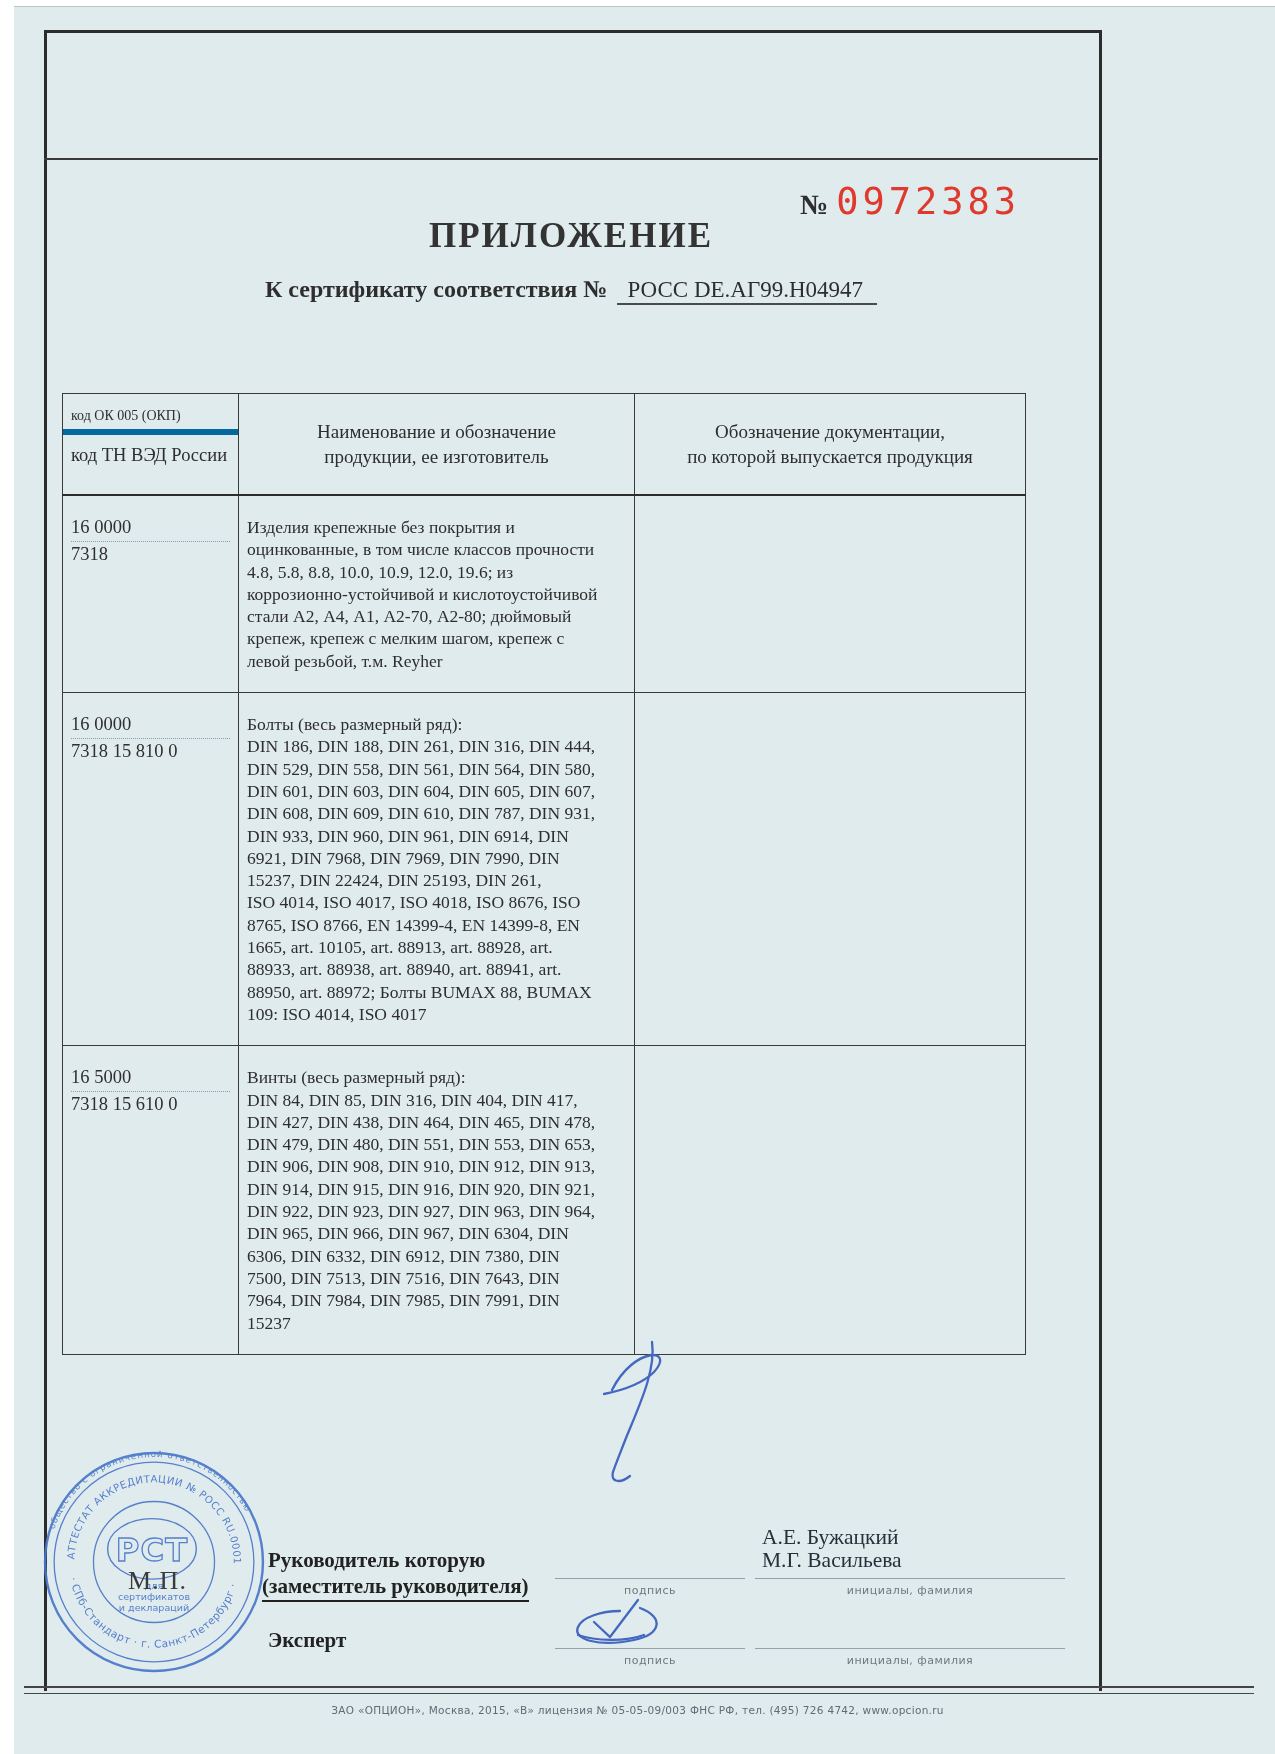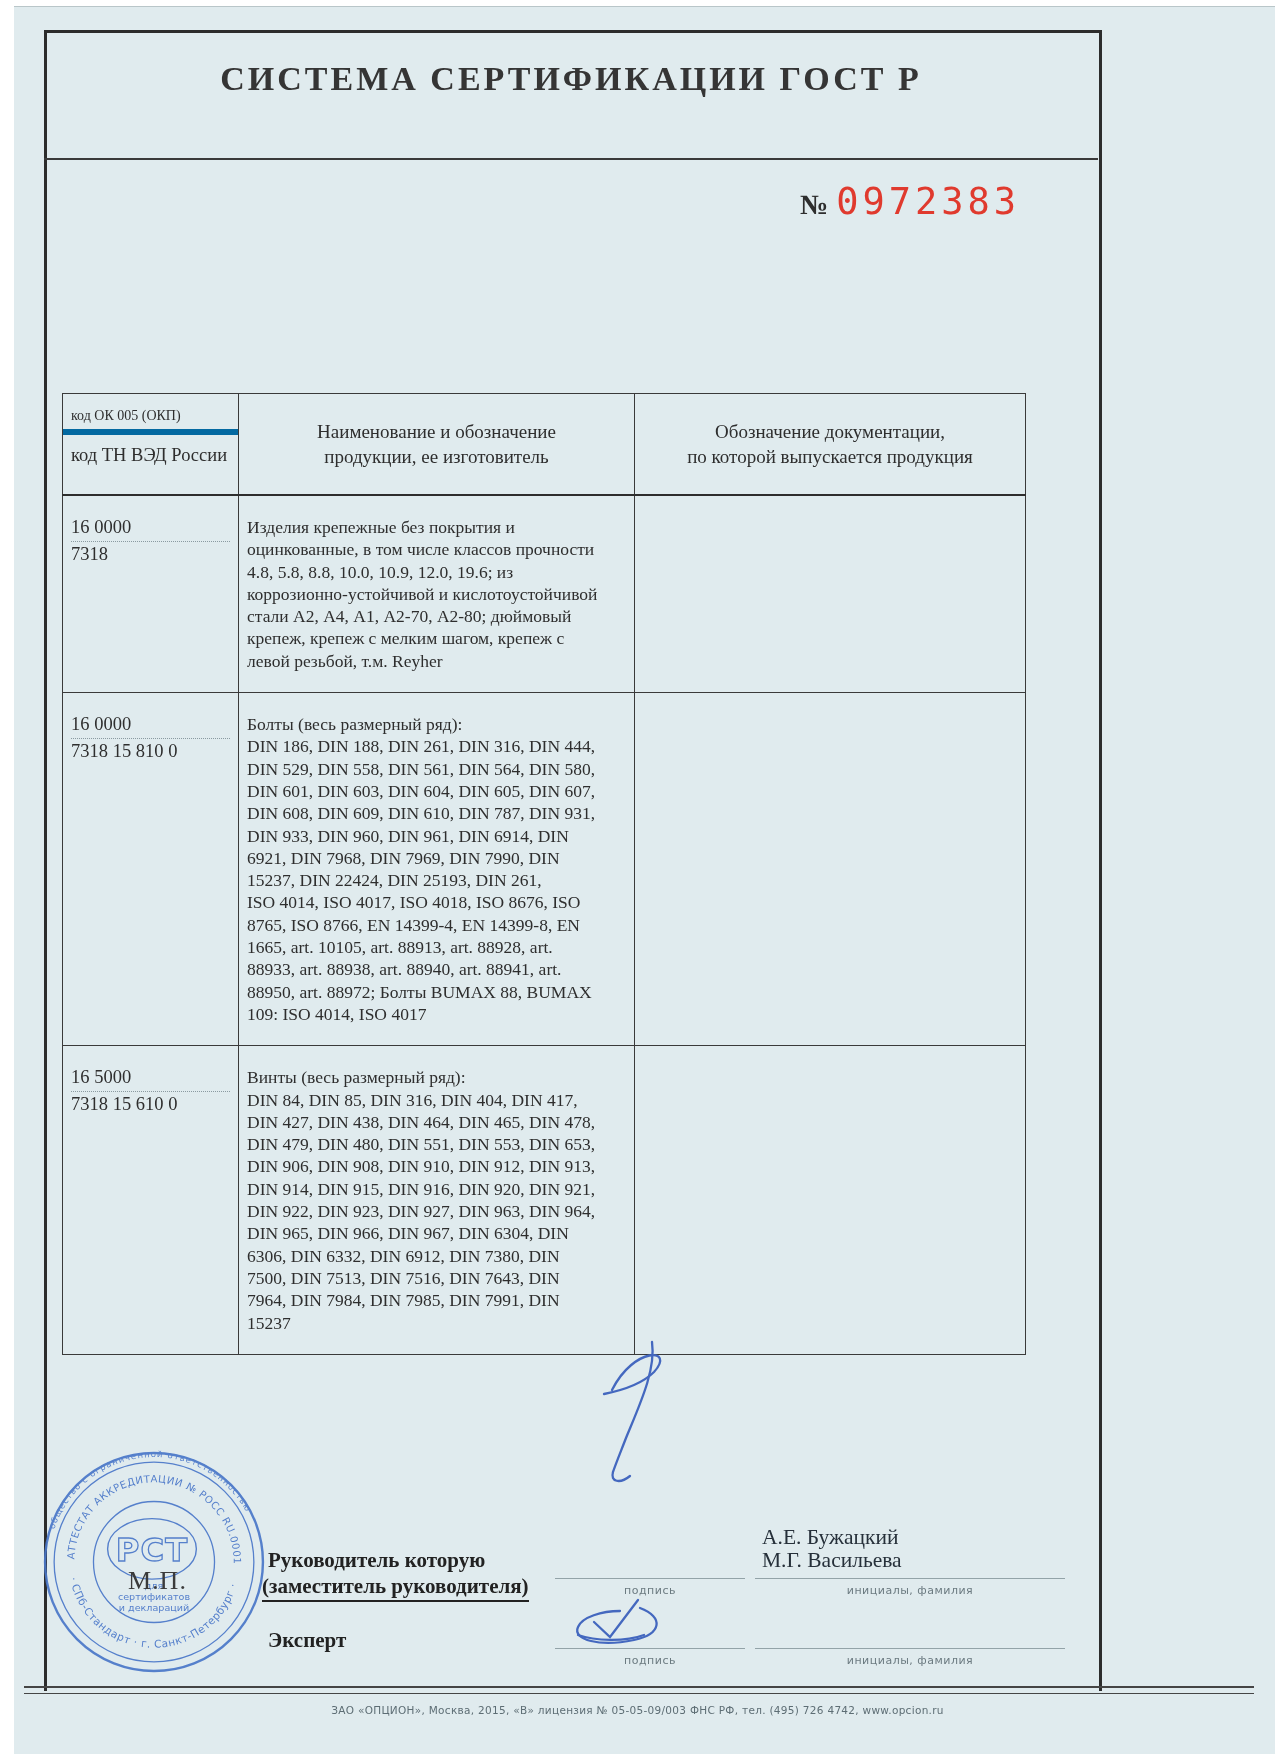--- a/index.html
+++ b/index.html
@@ -57,27 +57,30 @@
   .imprint{position:absolute;left:20px;top:1704px;width:1235px;text-align:center;
            font-family:"DejaVu Sans",sans-serif;font-size:10.5px;color:#5d6d74;letter-spacing:.3px;}
 </style>
 </head>
 <body>
 
 <div class="page">
   <div class="paper"></div>
   <div class="frame"></div>
 
-  <div class="sys-title center">СИСТЕМА СЕРТИФИКАЦИИ ГОСТ Р</div>
   <div class="hline" style="left:44px;top:158px;width:1054px;height:2.4px;"></div>
 
   <div class="serial">
     <span class="no">№</span><span class="num">0972383</span>
   </div>
 
+  <div class="doc-title center">ПРИЛОЖЕНИЕ</div>
+  <div class="cert-line center">
+    <span class="lbl">К сертификату соответствия №</span><span class="num">РОСС DE.АГ99.Н04947</span>
+  </div>
 
   <table class="products">
     <tbody>
         <tr class="hdr">
       <td class="col1">
         <div class="hdr-c1-top">код ОК 005 (ОКП)</div>
         <div class="hdr-c1-bot">код ТН ВЭД России</div>
       </td>
       <td class="col2">
         <div class="hdr-mid">Наименование и обозначение

